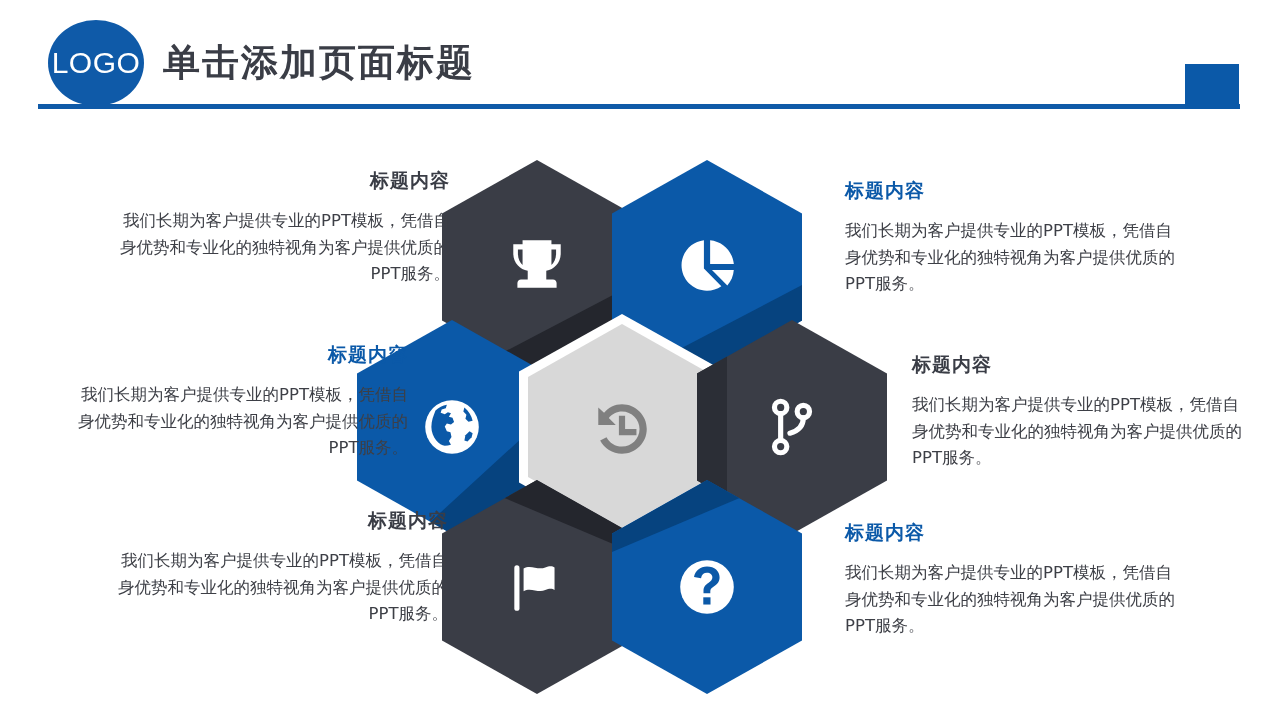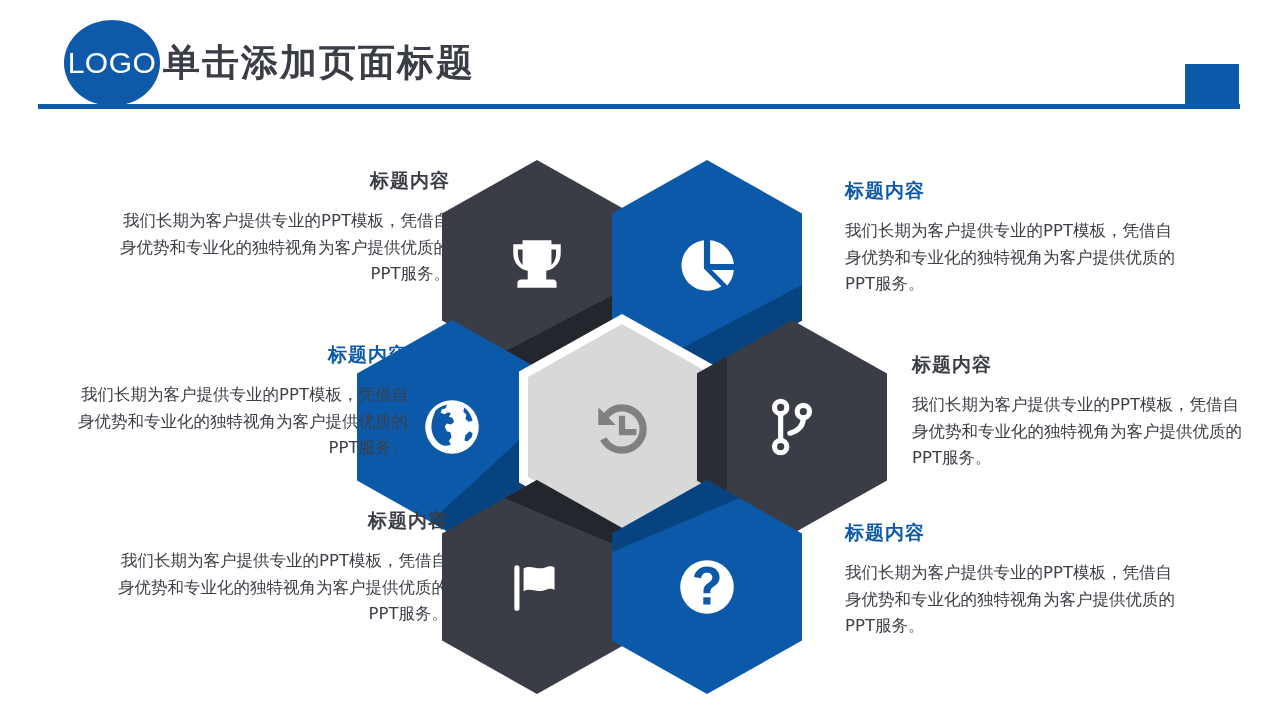--- a/index.html
+++ b/index.html
@@ -7,21 +7,21 @@
     width:1280px;height:720px;
     background:#ffffff;
     font-family:"Liberation Sans","DejaVu Sans",sans-serif;
     overflow:hidden;
     position:relative;
   }
 
   
   #header{position:absolute;left:0;top:0;width:1280px;height:120px;}
   #logo-circle{
-    position:absolute;left:64px;top:20px;width:96px;height:86px;
+    position:absolute;left:48px;top:20px;width:96px;height:86px;
     border-radius:50%;
     display:flex;align-items:center;justify-content:center;
   }
   #logo-text{
     color:#ffffff;font-size:30px;letter-spacing:0.5px;
     font-family:"Liberation Sans","DejaVu Sans",sans-serif;
   }
   #page-title{
     position:absolute;left:163px;top:38px;
     font-size:37px;font-weight:bold;letter-spacing:2px;

